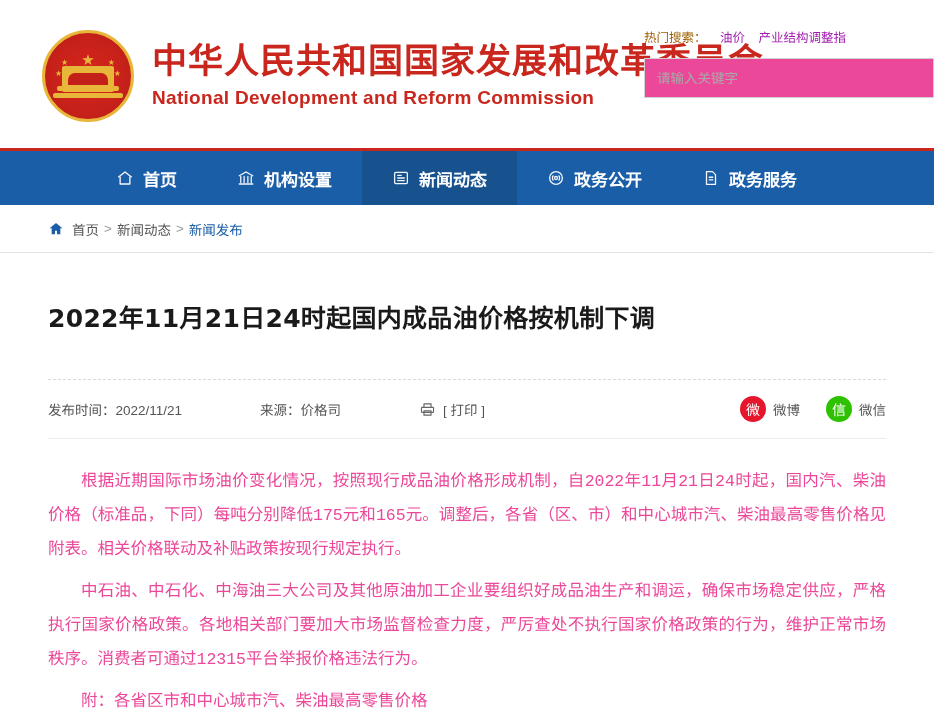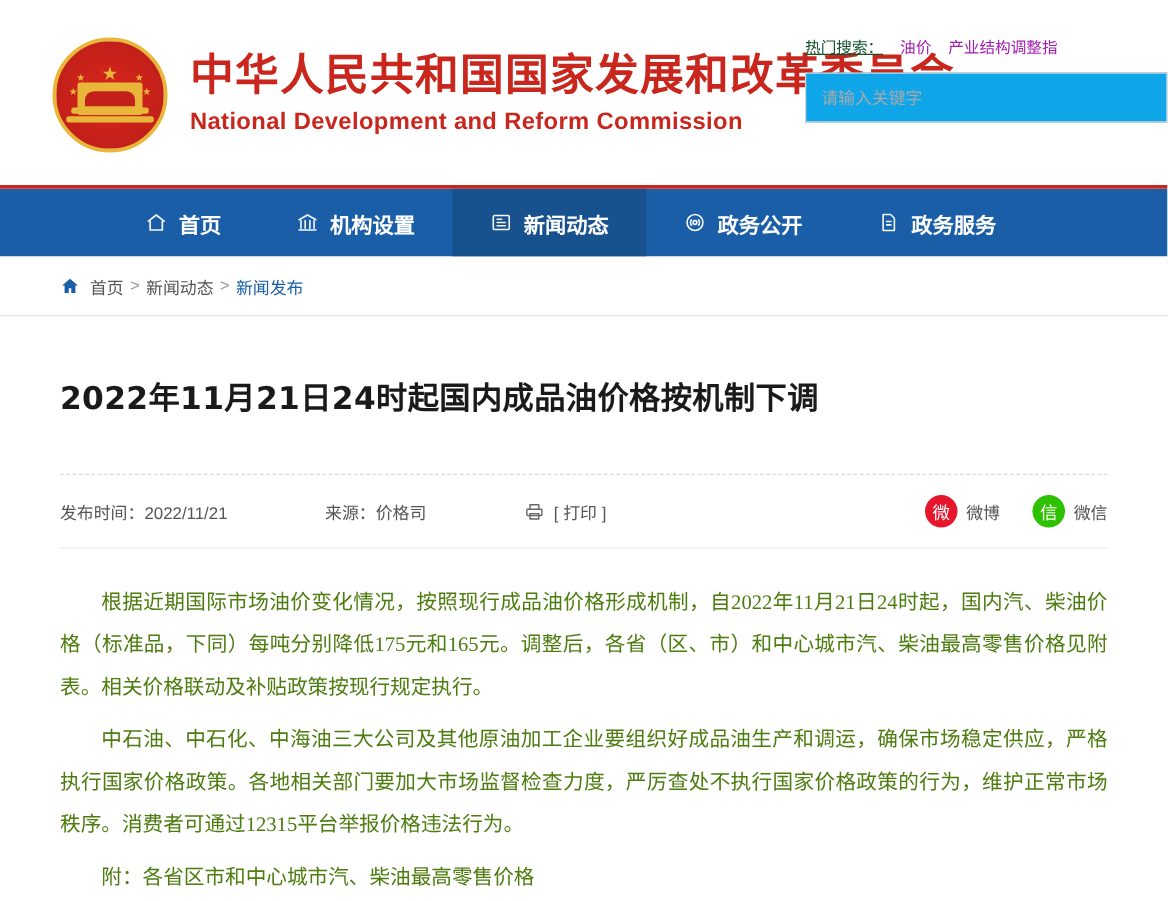--- a/index.html
+++ b/index.html
@@ -118,31 +118,31 @@
     top: 28px;
     width: 290px;
   }
   .hot-line {
     font-size: 12.5px;
     color: #666;
     white-space: nowrap;
     overflow: hidden;
     line-height: 20px;
   }
-  .hot-line .hot-label { color: #14532d; text-decoration: underline; }
+  .hot-line .hot-label { color: #a16207; }
   .hot-line a {
     color: #a21caf;
     text-decoration: none;
     margin-left: 10px;
   }
   .search-box {
     margin-top: 10px;
     height: 40px;
     border: 1px solid #d2d2d2;
-    background: #0ea5e9;
+    background: #ec4899;
     display: flex;
     align-items: center;
     box-sizing: border-box;
   }
   .search-box input {
     flex: 1;
     border: none;
     outline: none;
     height: 38px;
     padding: 0 12px;
@@ -261,24 +261,24 @@
     display: flex; align-items: center; justify-content: center;
     color: #fff; font-size: 14px;
   }
   .badge.weibo { background: #e6162d; }
   .badge.wechat { background: #2dc100; }
 
   .body-rule { border-top: 1px solid #ececec; }
 
   .art-body {
     padding-top: 26px;
-    font-family: Liberation Serif, serif;
+    font-family: Liberation Mono, monospace;
     font-size: 16.5px;
     line-height: 34px;
-    color: #4d7c0f;
+    color: #ec4899;
     text-align: justify;
   }
   .art-body p {
     margin: 0 0 8px 0;
     text-indent: 2em;
   }
 </style>
 </head>
 <body>
 

